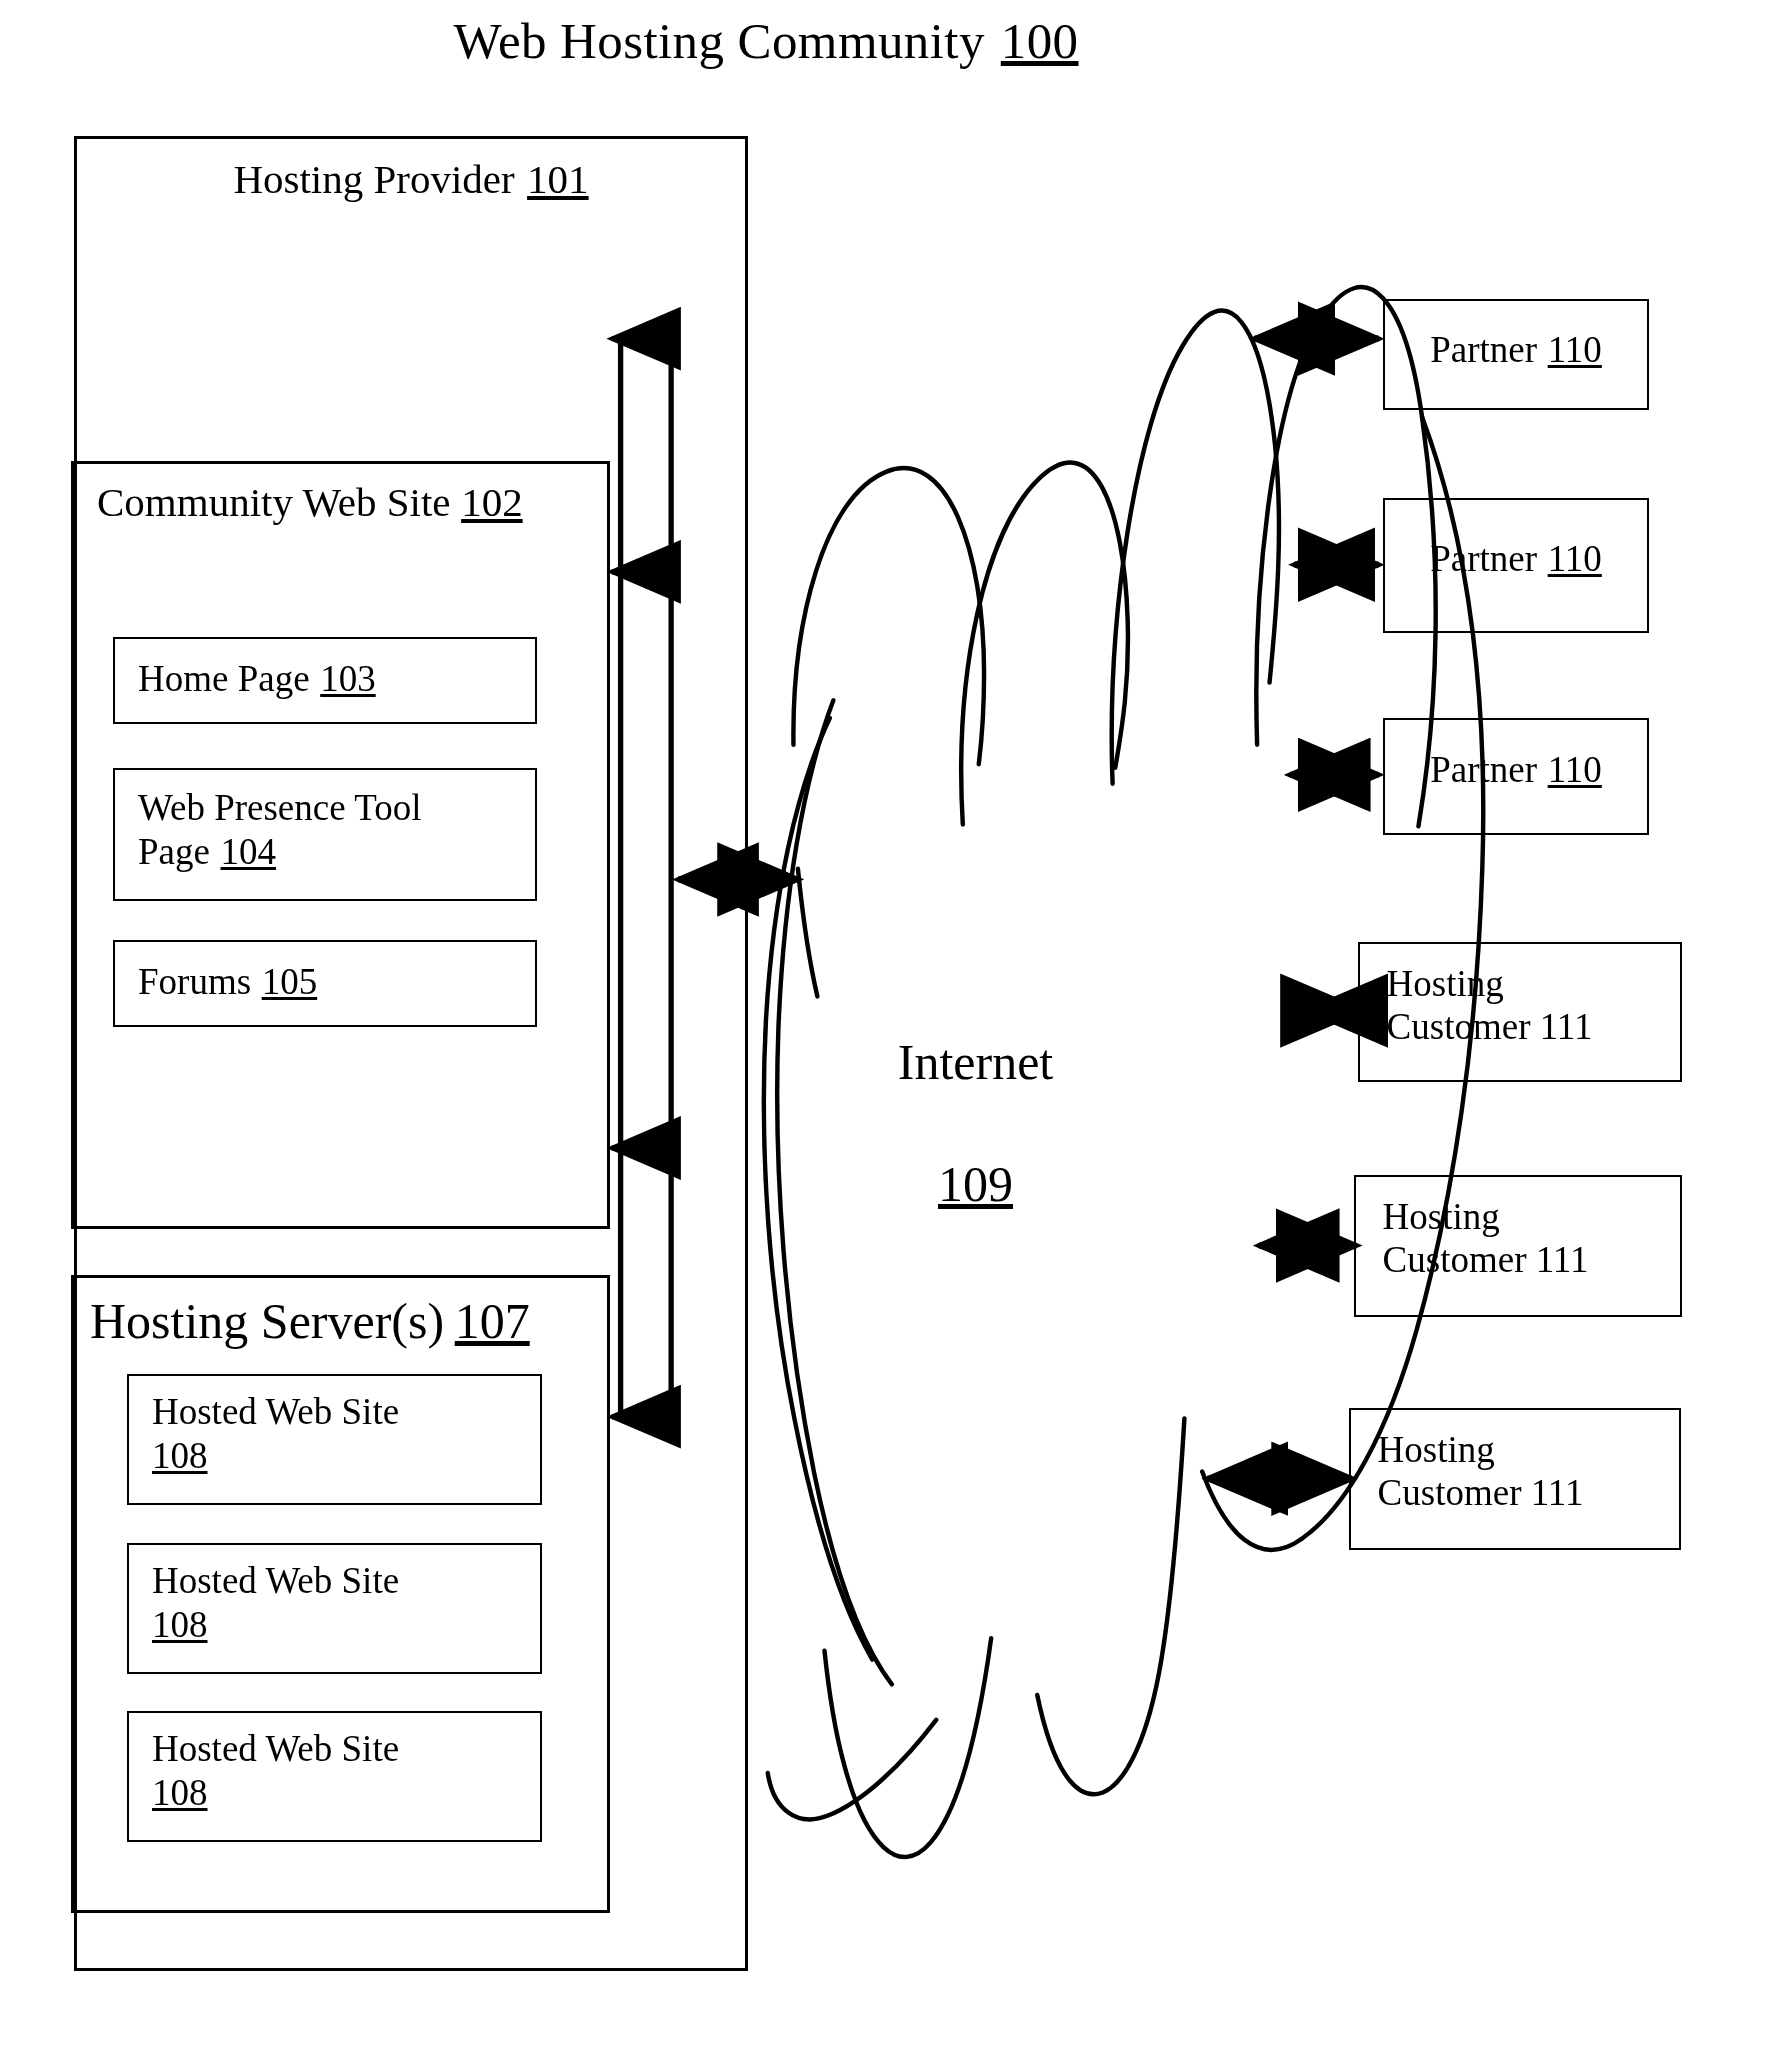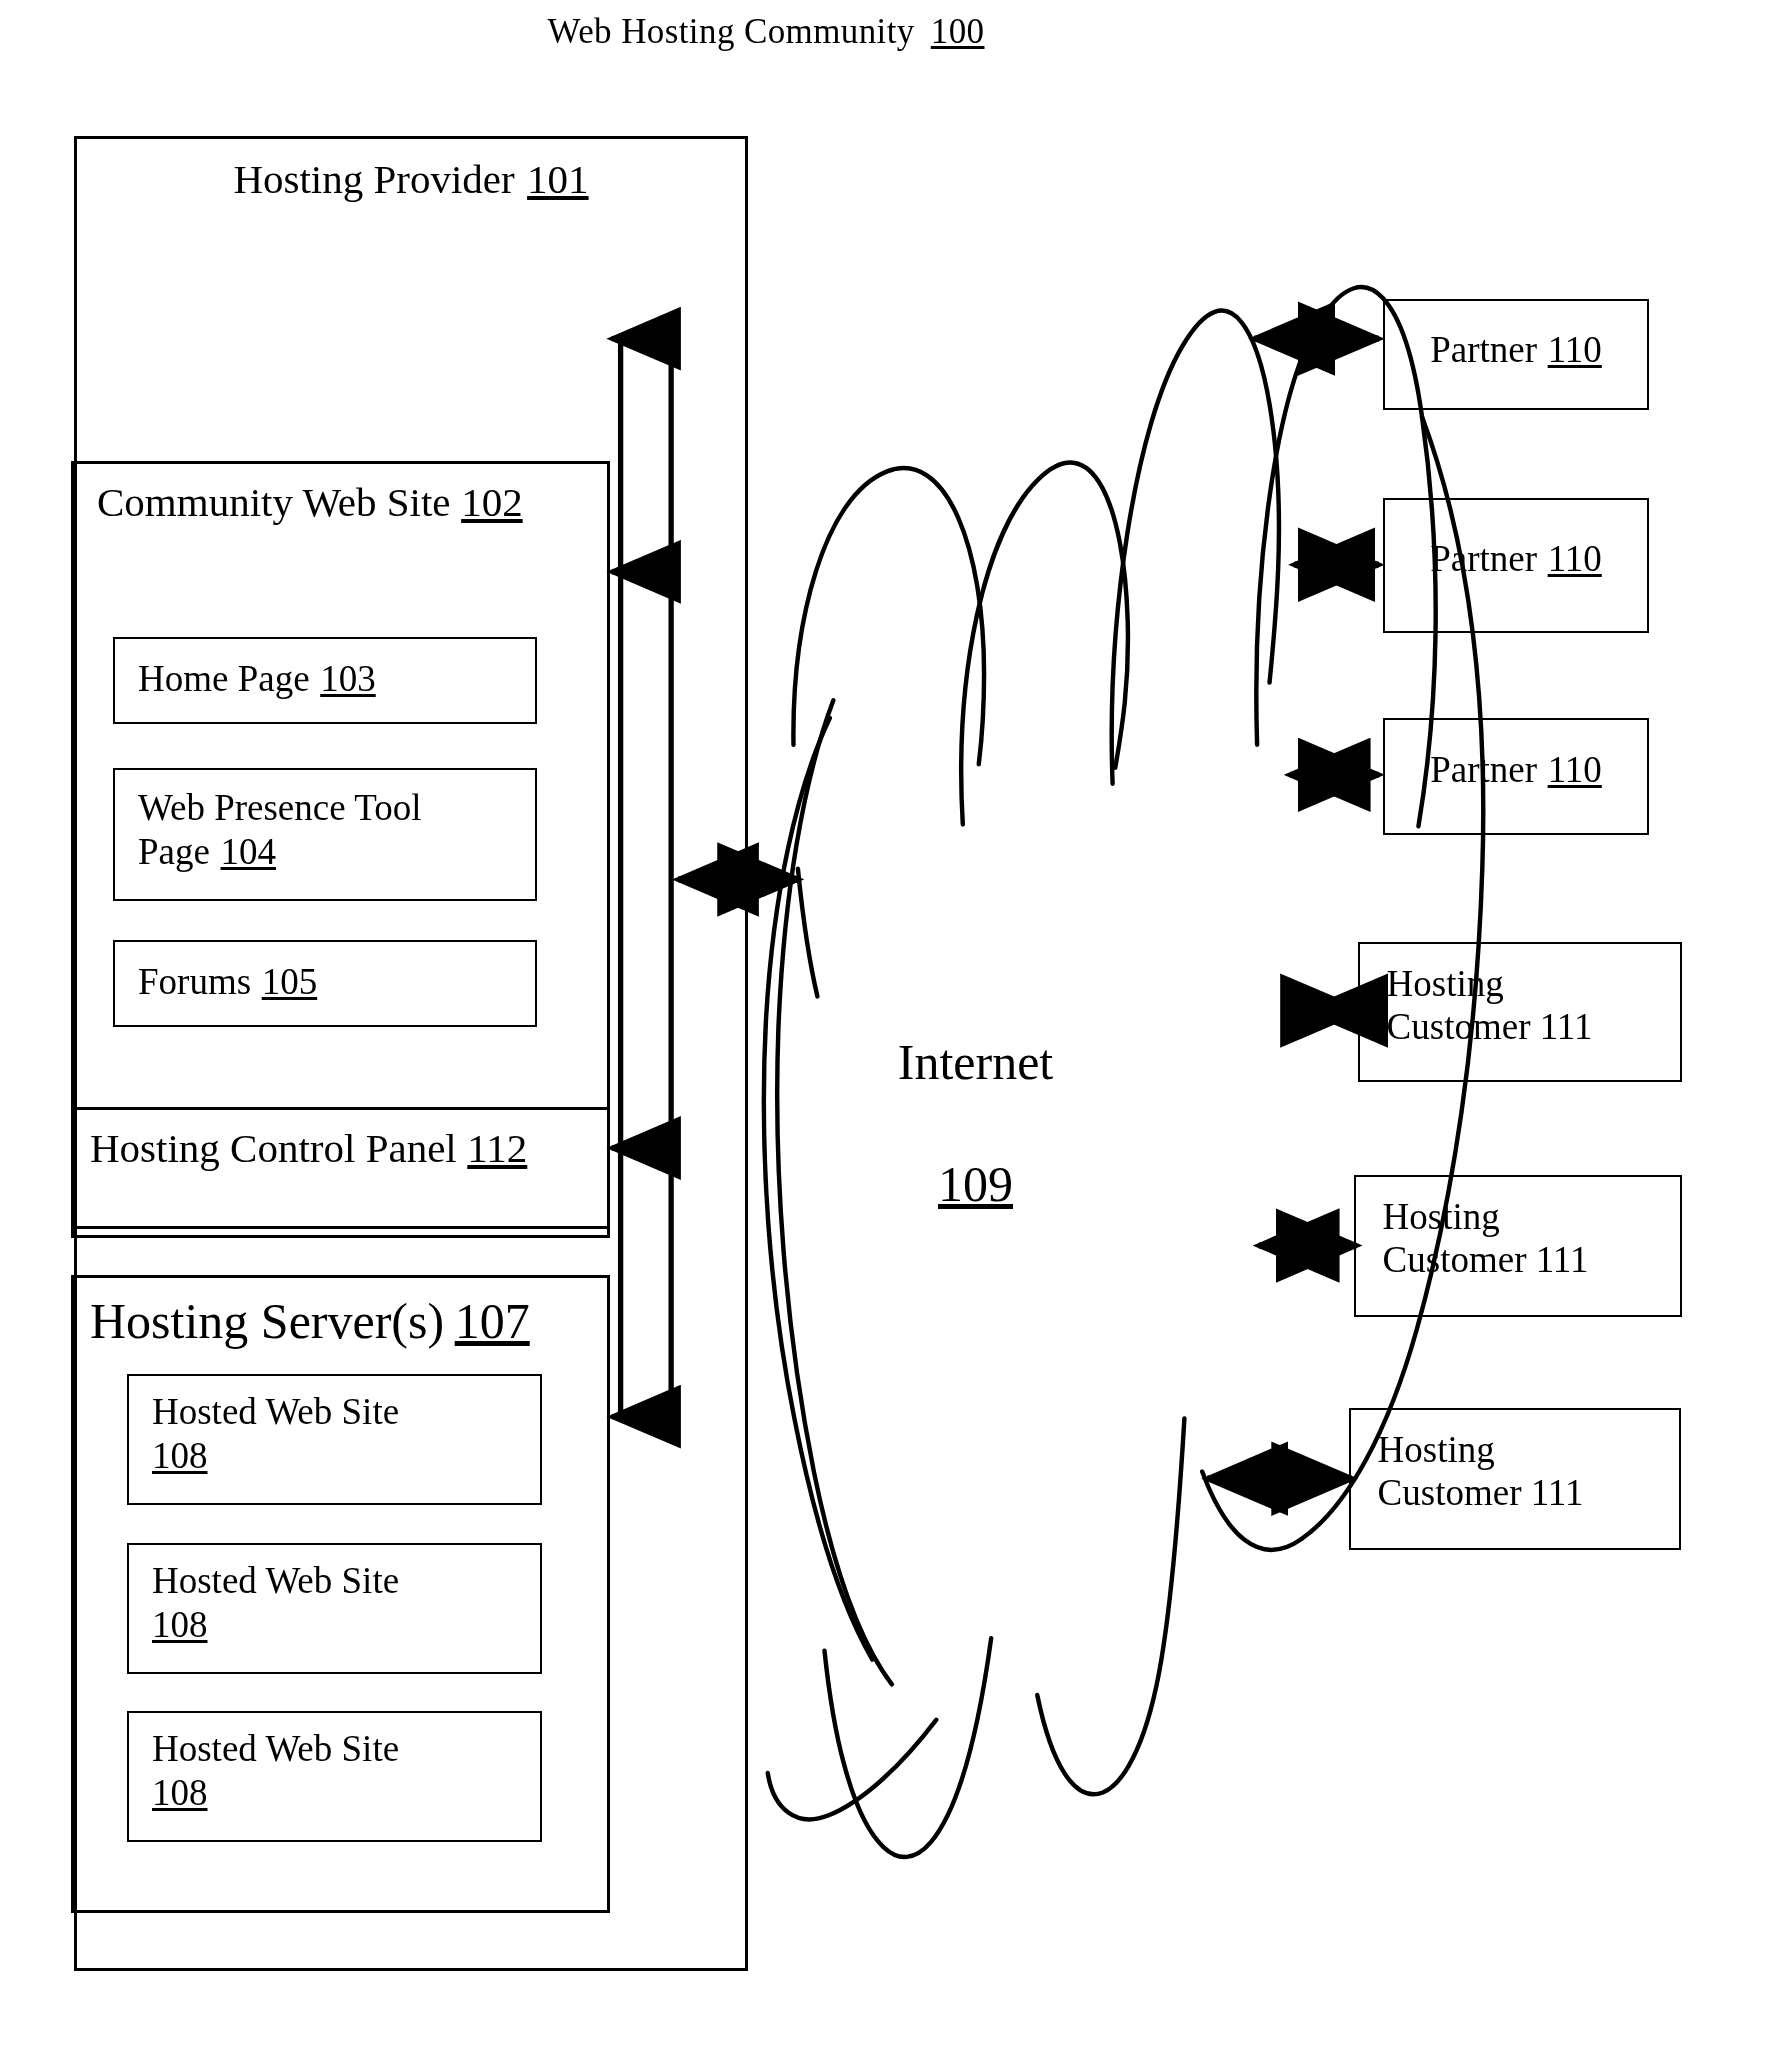--- a/index.html
+++ b/index.html
@@ -26,21 +26,21 @@
     width: 1774px;
     height: 2062px;
     pointer-events: none;
   }
   .fig-title {
     position: absolute;
     left: 0;
     top: 12.4px;
     width: 1532px;
     text-align: center;
-    font-size: 35px;
+    font-size: 51px;
     letter-spacing: 0.4px;
     white-space: nowrap;
   }
 
   
   .node {
     position: absolute;
     box-sizing: border-box;
     border: 3.5px solid #000;
     background: transparent;
@@ -200,23 +200,20 @@
 
   <div class="node thin" style="left:113px; top:768px; width:424px; height:133px;">
     <div class="label lbl-tl" style="top:16px;"><span>Web Presence Tool
 Page</span><span style="display:inline-block;width:10.6px"></span><u class="ref">104</u></div>
   </div>
 
   <div class="node thin" style="left:113px; top:940px; width:424px; height:87px;">
     <div class="label lbl-tl" style="top:17.7px;"><span>Forums</span><span style="display:inline-block;width:10.6px"></span><u class="ref">105</u></div>
   </div>
 
-  <div class="node" style="left:71px; top:1107px; width:539px; height:131px;">
-    <div class="label lbl-tl" style="top:14px; left:16px; font-size:41px;"><span>Hosting Control Panel</span><span style="display:inline-block;width:10.6px"></span><u class="ref">112</u></div>
-  </div>
 
   <div class="node" style="left:71px; top:1275px; width:539px; height:638px;">
     <div class="label lbl-tl" style="top:14px; left:16px; font-size:50px;"><span>Hosting Server(s)</span><span style="display:inline-block;width:10.6px"></span><u class="ref">107</u></div>
   </div>
 
   <div class="node thin" style="left:127px; top:1374px; width:415px; height:131px;">
     <div class="label lbl-tl" style="top:14px;"><span>Hosted Web Site</span><br><u class="ref">108</u></div>
   </div>
 
   <div class="node thin" style="left:127px; top:1543px; width:415px; height:131px;">

